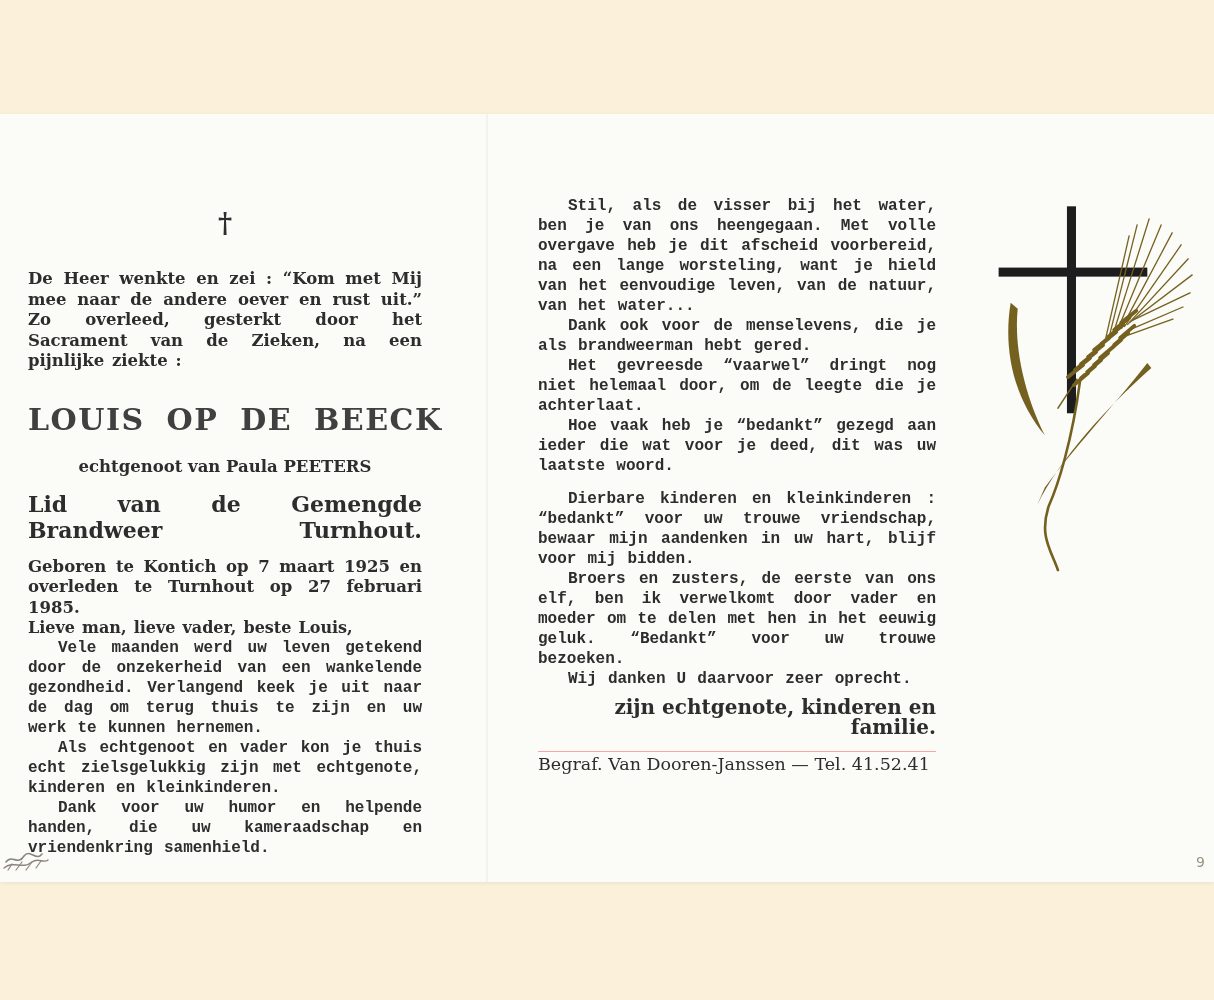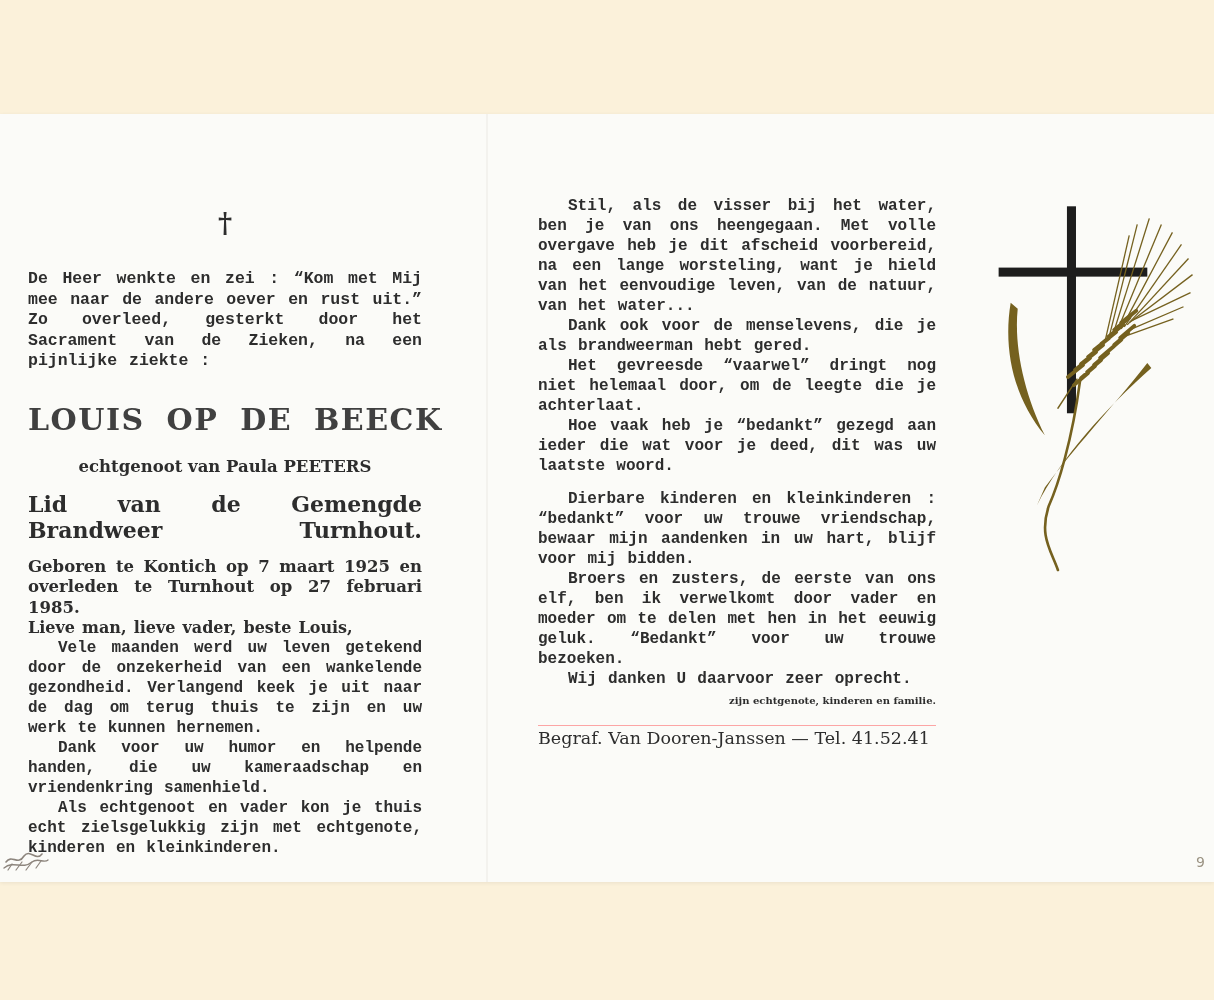--- a/index.html
+++ b/index.html
@@ -15,41 +15,41 @@
     box-shadow:0 1px 4px rgba(0,0,0,0.07);
   }
   .fold-line {
     position:absolute; left:486px; top:0; width:2px; height:100%;
     background:rgba(120,110,90,0.06);
   }
   .col-left { position:absolute; left:28px; top:0; width:394px; }
   .cross-glyph { text-align:center; font-size:27px; font-weight:bold; margin-top:96px; line-height:1; }
   .intro {
     margin:32px 0 0; text-align:justify; font-weight:bold;
-    font-size:16.5px; line-height:20.5px; word-spacing:2px;font-family:Liberation Mono, monospace;
+    font-size:16.5px; line-height:20.5px; word-spacing:2px;
   }
   .name {
     margin:30px 0 0; text-align:center; font-size:30px; font-weight:bold;
     letter-spacing:1.5px; word-spacing:10px; white-space:nowrap; color:#404040;
   }
   .spouse { margin:20px 0 0; text-align:center; font-weight:bold; font-size:16.5px; }
   .membership {
     margin:15px 0 0; font-weight:bold; font-size:22px;
     text-align:justify; text-align-last:justify;
   }
   .dates { margin:14px 0 0; text-align:justify; font-weight:bold; font-size:16.5px; line-height:20.5px; }
   .body-start { margin-top:44px; }
   .para {
     margin:0; text-align:justify; font-weight:bold;
     font-size:16px; line-height:20px; word-spacing:1.5px;
   }
   .indent { text-indent:30px;font-family:Liberation Mono, monospace; }
   .gap { margin-top:13px; }
   .col-right { position:absolute; left:538px; top:0; width:398px; padding-top:82px; }
-  .signature { margin:2px 0 0; text-align:right; font-weight:bold; font-size:10px; line-height:20px; }
+  .signature { margin:8px 0 0; text-align:right; font-weight:bold; font-size:20px; line-height:20px; }
   .footer {
     margin-top:14px; border-top:1px solid #fca5a5; padding-top:2px;
     font-weight:normal; font-size:17.5px; white-space:nowrap;
   }
   .illustration { position:absolute; left:958px; top:26px; width:242px; height:432px; }
   .page-number {
     position:absolute; left:1196px; top:740px; font-size:14px; color:#9b9383;
     font-family:"DejaVu Sans","Liberation Sans",sans-serif;
   }
   .smudge { position:absolute; left:2px; top:726px; width:62px; height:42px; opacity:0.7; }
@@ -63,22 +63,22 @@
 
     <div class="col-left">
       <div class="cross-glyph">†</div>
       <p class="intro">De Heer wenkte en zei : “Kom met Mij mee naar de andere oever en rust uit.” Zo overleed, gesterkt door het Sacrament van de Zieken, na een pijnlijke ziekte :</p>
       <h1 class="name">LOUIS OP DE BEECK</h1>
       <p class="spouse">echtgenoot van Paula PEETERS</p>
       <p class="membership">Lid van de Gemengde Brandweer Turnhout.</p>
       <p class="dates">Geboren te Kontich op 7 maart 1925 en overleden te Turnhout op 27 februari 1985.</p>
       <p class="para body-start">Lieve man, lieve vader, beste Louis,</p>
       <p class="para indent">Vele maanden werd uw leven getekend door de onzekerheid van een wankelende gezondheid. Verlangend keek je uit naar de dag om terug thuis te zijn en uw werk te kunnen hernemen.</p>
+      <p class="para indent">Als echtgenoot en vader kon je thuis echt zielsgelukkig zijn met echtgenote, kinderen en kleinkinderen.</p>
       <p class="para indent">Dank voor uw humor en helpende handen, die uw kameraadschap en vriendenkring samenhield.</p>
-      <p class="para indent">Als echtgenoot en vader kon je thuis echt zielsgelukkig zijn met echtgenote, kinderen en kleinkinderen.</p>
     </div>
 
     <div class="col-right">
       <p class="para indent">Stil, als de visser bij het water, ben je van ons heengegaan. Met volle overgave heb je dit afscheid voorbereid, na een lange worsteling, want je hield van het eenvoudige leven, van de natuur, van het water...</p>
       <p class="para indent">Dank ook voor de menselevens, die je als brandweerman hebt gered.</p>
       <p class="para indent">Het gevreesde “vaarwel” dringt nog niet helemaal door, om de leegte die je achterlaat.</p>
       <p class="para indent">Hoe vaak heb je “bedankt” gezegd aan ieder die wat voor je deed, dit was uw laatste woord.</p>
       <p class="para indent gap">Dierbare kinderen en kleinkinderen : “bedankt” voor uw trouwe vriendschap, bewaar mijn aandenken in uw hart, blijf voor mij bidden.</p>
       <p class="para indent">Broers en zusters, de eerste van ons elf, ben ik verwelkomt door vader en moeder om te delen met hen in het eeuwig geluk. “Bedankt” voor uw trouwe bezoeken.</p>
       <p class="para indent">Wij danken U daarvoor zeer oprecht.</p>

